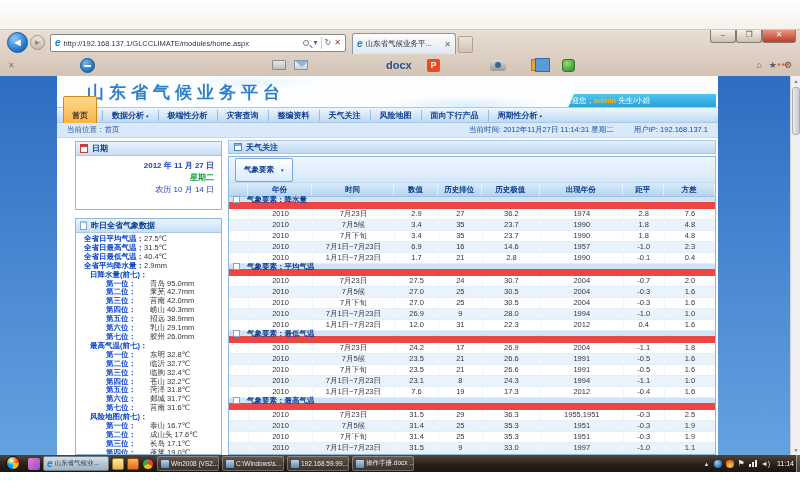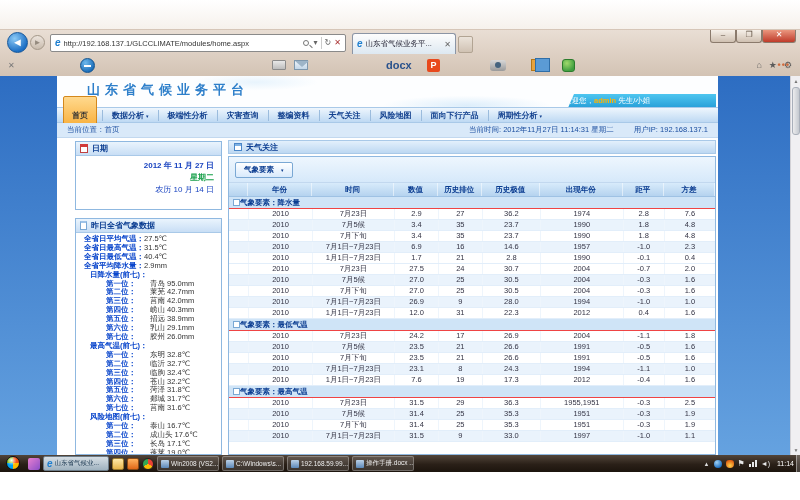--- a/index.html
+++ b/index.html
@@ -43,21 +43,21 @@
 .green-ic{position:absolute;left:562px;top:3px;width:13px;height:13px;background:radial-gradient(circle at 35% 30%,#9fd96b,#3f9e3f 75%);border-radius:3px;border:1px solid #2c7c2c}
 .dots{position:absolute;right:10px;top:4px;color:#d06a3c;font-size:9px;font-weight:bold;letter-spacing:1px}
 
 .viewport{position:absolute;top:46px;left:0;width:800px;height:379px;background:linear-gradient(180deg,#2d6dc2,#65a2e0)}
 .content{position:absolute;left:57px;top:0;width:661px;height:379px;background:#fff;overflow:hidden}
 .scrollbar{position:absolute;right:0;top:0;width:10px;height:379px;background:#f0eff2;border-left:1px solid #d2d1d6}
 .sb-arrow{position:absolute;left:0;width:10px;font-size:5px;color:#777;text-align:center}
 .sb-up{top:2px}.sb-down{bottom:2px}
 .sb-thumb{position:absolute;left:1px;top:11px;width:8px;height:48px;background:linear-gradient(90deg,#ececee,#c4c8cf);border:1px solid #a9afba;border-radius:3px}
 .page-header{position:absolute;top:0;left:0;right:0;height:31px;background:radial-gradient(120px 14px at 62% 95%,#ddeefb,rgba(255,255,255,0) 70%),radial-gradient(90px 12px at 30% 20%,#e8f4fd,rgba(255,255,255,0) 70%),#fdfeff}
-.page-title{position:absolute;left:30px;top:5px;font-size:13px;font-weight:bold;color:#2e7fca;letter-spacing:5px;white-space:nowrap}
+.page-title{position:absolute;left:30px;top:5px;font-size:17px;font-weight:bold;color:#2e7fca;letter-spacing:5px;white-space:nowrap}
 .welcome{position:absolute;right:2px;top:18px;width:152px;height:23px;background:linear-gradient(#4ec6f0,#0d85c8);clip-path:polygon(10px 0,100% 0,100% 100%,0 100%);color:#fff;font-size:7.5px;line-height:13px;white-space:nowrap}
 .welcome .user{color:#ffb300;font-weight:bold}
 .navbar{position:absolute;top:31px;left:0;right:0;height:16px;background:linear-gradient(#eef6fd,#bed9f3);border-top:1px solid #a9c9e8;border-bottom:1px solid #a9c9e8;display:flex;align-items:center;padding-left:6px;font-size:8px;font-weight:bold;color:#13418f;white-space:nowrap}
 .nav-item{padding:0 9px}
 .nav-item:not(.nav-home){border-left:1px solid #9bbcdd}
 .nav-home{background:linear-gradient(#ffd98e,#f6a426);border:1px solid #d4881c;border-radius:2px;color:#333;padding:13px 8px;margin-right:5px}
 .nav-arrow{font-size:5px;margin-left:2px}
 .crumb-row{position:absolute;top:47px;left:0;right:0;height:15px;background:#d9e9f9;border-bottom:1px solid #c2d8ef;font-size:7.5px;color:#1c4fa0;display:flex;align-items:center;padding:0 10px;white-space:nowrap}
 .status-right{margin-left:auto;display:flex;gap:20px}
 
@@ -77,34 +77,34 @@
 .lbl{color:#0a46cc;font-weight:bold}
 .wx-rank{padding-left:30px;display:flex}
 .wx-rank .lbl{width:36px}
 .wx-rank .val{margin-left:8px}
 
 .main{position:absolute;left:171px;top:64px;width:488px}
 .main-titlebar{height:14px;background:linear-gradient(#e3f0fc,#bdd8f2);border:1px solid #a9c9e8;display:flex;align-items:center;gap:4px;padding:0 5px;font-size:8px;font-weight:bold;color:#0b3d91}
 .grid-icon{width:8px;height:8px;background:#fff;border:1px solid #4a86c8;box-shadow:inset 0 2px 0 #7fb2e4}
 .panel{margin-top:2px;height:299px;border:1px solid #8fb8e0;background:#fff;overflow:hidden}
 .toolbar{height:26px;background:linear-gradient(#eef6fe,#d6e9fa);border-bottom:1px solid #c2d8ef;display:flex;align-items:center;padding:0 6px}
-.filter-btn{height:16px;padding:0 8px;background:linear-gradient(#ffffff,#d8eafc);border:1px solid #7aa8d4;border-radius:2px;font-size:7.5px;font-weight:bold;color:#0b3d91;display:flex;align-items:center;gap:7px}
+.filter-btn{height:24px;padding:0 8px;background:linear-gradient(#ffffff,#d8eafc);border:1px solid #7aa8d4;border-radius:2px;font-size:7.5px;font-weight:bold;color:#0b3d91;display:flex;align-items:center;gap:7px}
 .cells{display:flex;width:100%}
 .cells>:nth-child(1){width:4%}
 .cells>:nth-child(2){width:13%}
 .cells>:nth-child(3){width:17%}
 .cells>:nth-child(4){width:9%}
 .cells>:nth-child(5){width:9%}
 .cells>:nth-child(6){width:12%}
 .cells>:nth-child(7){width:17%}
 .cells>:nth-child(8){width:8.5%}
 .cells>:nth-child(9){width:10.5%}
 .thead{height:14px;background:linear-gradient(#d8ebfb,#b5d3ef);border-bottom:1px solid #9fc2e4;font-size:7.5px;font-weight:bold;color:#0b3d91;line-height:14px;text-align:center}
 .th{border-right:1px solid rgba(255,255,255,.5);overflow:hidden;white-space:nowrap}
-.group-h{height:12px;background:#cfe4f7;border-bottom:1px solid #ef4444;display:flex;align-items:center;gap:0;padding-left:4px;font-size:7.5px;font-weight:bold;color:#0b3d91}
+.group-h{height:12px;background:#cfe4f7;border-bottom:7px solid #ef4444;display:flex;align-items:center;gap:7px;padding-left:4px;font-size:7.5px;font-weight:bold;color:#0b3d91}
 .expand-box{width:7px;height:7px;border:1px solid #7aa8d4;background:#fff;flex:0 0 auto}
 .trow{height:11px;line-height:10px;font-size:7.5px;color:#334;text-align:center;border-bottom:1px solid #e2eefa}
 .tgroup .trow:nth-child(even){background:#eaf3fc}
 .td{border-left:1px solid #eef5fc;overflow:hidden;white-space:nowrap}
 .td:first-child{border-left:none}
 
 .taskbar{position:absolute;top:455px;left:0;width:800px;height:17px;background:linear-gradient(#52453a,#2a2018 55%,#1c140d)}
 .orb{position:absolute;left:6px;top:1px;width:14px;height:14px;border-radius:50%;border:1px solid #101010;background:radial-gradient(circle at 38% 28%,rgba(255,255,255,.95),rgba(255,255,255,0) 45%),conic-gradient(#f65314 0 90deg,#ffbb00 0 180deg,#00a1f1 0 270deg,#7cbb00 0)}
 .tb-items{position:absolute;left:28px;top:1px;height:15px;display:flex;gap:3px;align-items:center}
 .tb-ic{width:12px;height:12px;border-radius:2px}
@@ -431,20 +431,24 @@
                     <div class="td">2.8</div>
                     <div class="td">1990</div>
                     <div class="td">-0.1</div>
                     <div class="td">0.4</div>
                   </div>
 
               </div>
             </div>
 
             <div>
+              <div class="group-h">
+                  <span class="expand-box"></span>
+                  <span>气象要素：平均气温</span>
+                </div>
               <div class="tgroup">
 
                   <div class="trow cells">
                     <div class="td"></div>
                     <div class="td">2010</div>
                     <div class="td">7月23日</div>
                     <div class="td">27.5</div>
                     <div class="td">24</div>
                     <div class="td">30.7</div>
                     <div class="td">2004</div>

